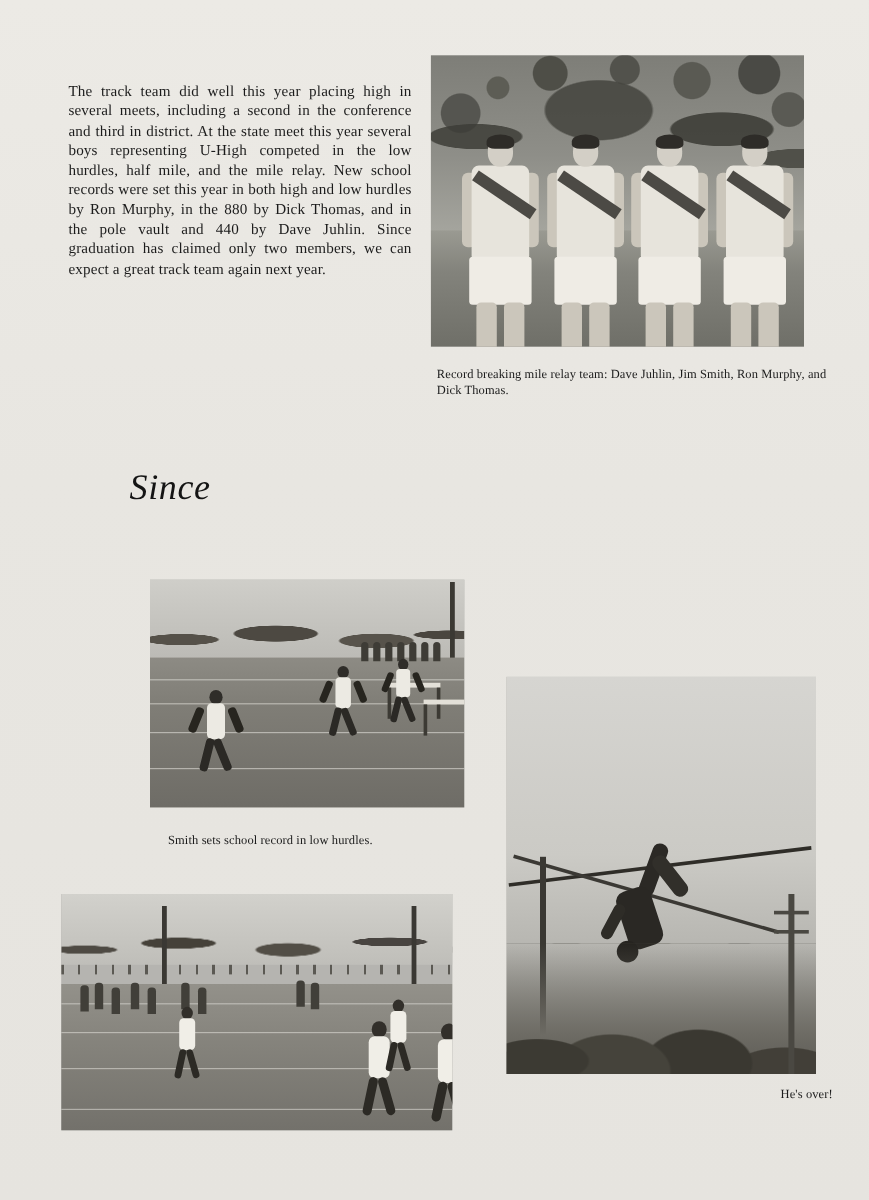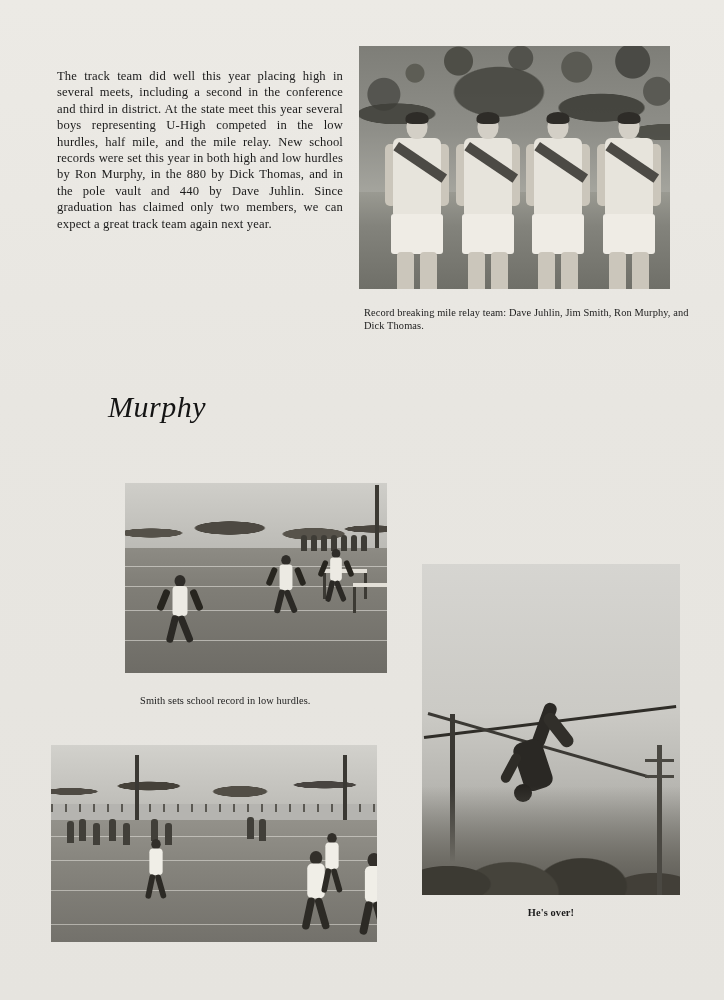--- a/index.html
+++ b/index.html
@@ -395,21 +395,21 @@
       <div class="shorts"></div>
       <div class="legL"></div>
         <div class="legR"></div>
       <div class="head"></div>
         <div class="hair"></div>
     </div>
   </div>
 
   <div class="caption" style="left:364px; top:306px; width:326px;font-family:Liberation Serif, serif;">Record breaking mile relay team:  Dave Juhlin, Jim Smith, Ron Murphy, and Dick Thomas.</div>
 
-  <div class="section-title">Murphy</div>
+  <div class="section-title">Since</div>
 
   <div class="photo" id="photo-hurdles">
     <div class="sky2"></div>
     <div class="treeline"></div>
     <div class="pole" style="left:250px;"></div>
 
     <div class="track2">
       <div class="lane" style="top:18px;"></div>
       <div class="lane" style="top:38px;"></div>
       <div class="lane" style="top:62px;"></div>
@@ -512,16 +512,16 @@
       <div class="v-legA"></div>
       <div class="v-legB"></div>
       <div class="v-torso"></div>
       <div class="v-arm"></div>
       <div class="v-head"></div>
     </div>
     <div class="tree-line4"></div>
     <div class="pole-post"></div>
   </div>
 
-  <div class="caption" style="left:422px; top:906px; width:258px; text-align:center;font-weight:bold;">He's over!</div>
+  <div class="caption" style="left:436px; top:906px; width:258px; text-align:right;">He's over!</div>
 
 
 </div>
 
 </body></html>

